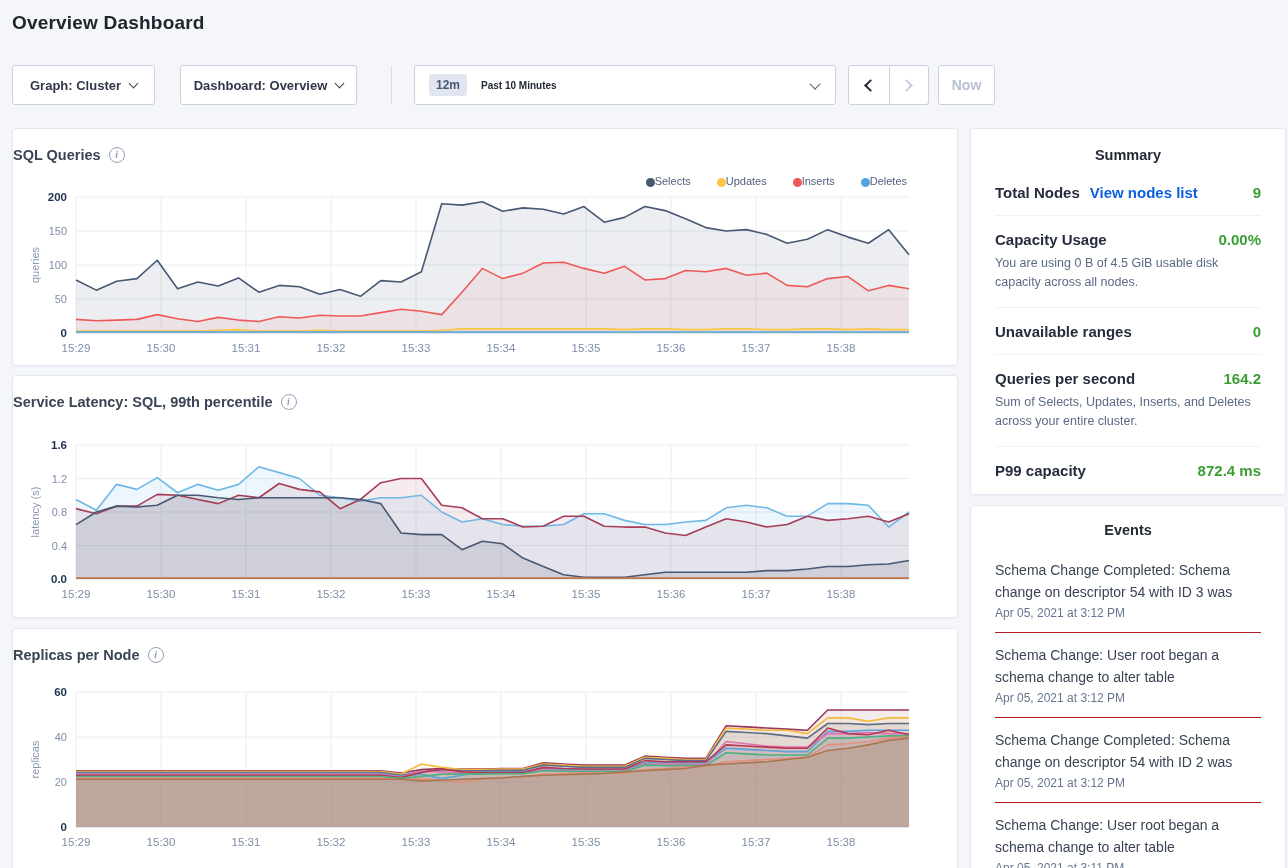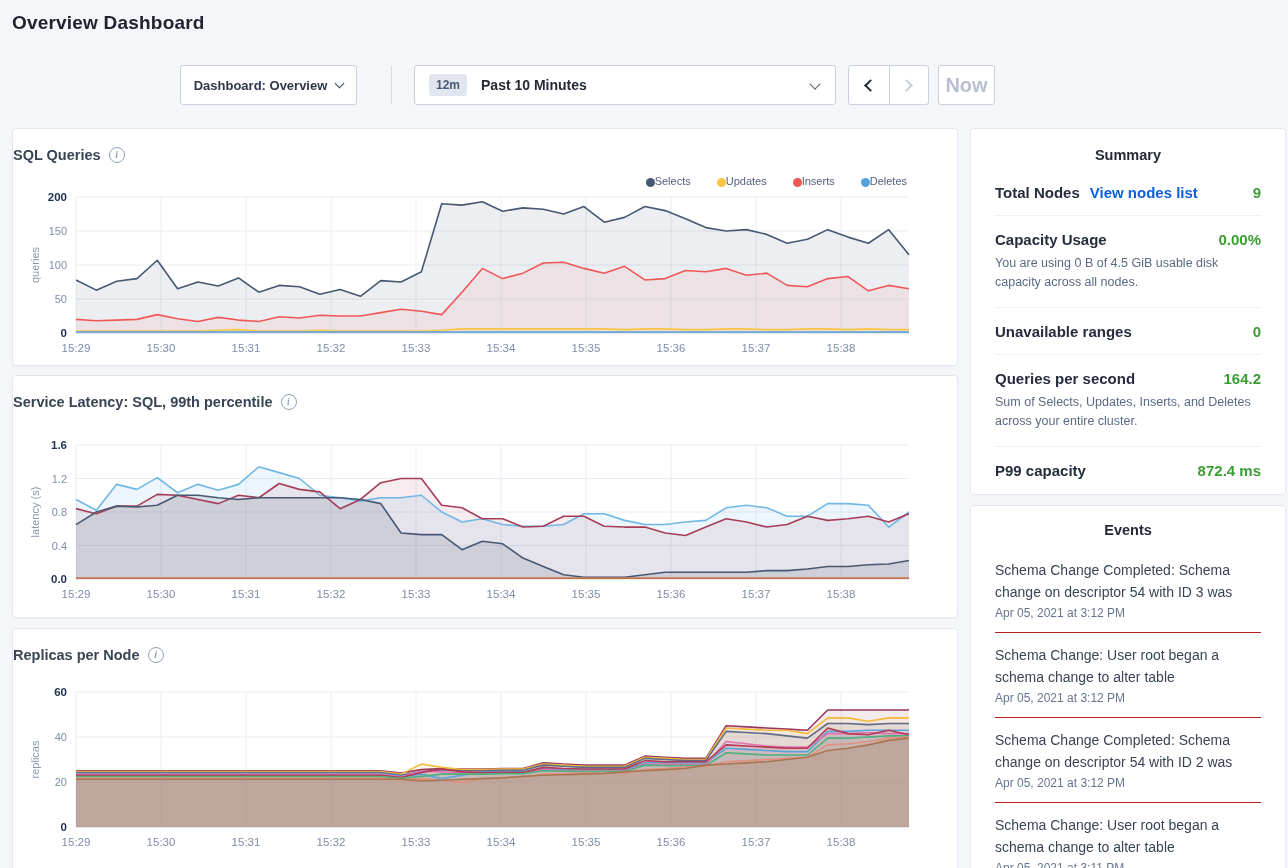--- a/index.html
+++ b/index.html
@@ -27,30 +27,30 @@
   .chev-down {
     width:7px; height:7px; border-right:1.8px solid #3b4254; border-bottom:1.8px solid #3b4254;
     transform:rotate(45deg); margin-top:-4px;
   }
   .vdivider { position:absolute; left:391px; top:1px; width:1px; height:38px; background:#d7dce8; }
   .timepicker { left:414px; width:422px; justify-content:flex-start; padding:0 14px; gap:14px; }
   .time-badge {
     background:#e1e5ef; border-radius:3px; padding:4px 7px;
     font-size:12px; font-weight:700; color:#475872;
   }
-  .time-label { font-size:14px; font-weight:700; color:#242a35; }
+  .time-label { font-size:10px; font-weight:700; color:#242a35; }
   .tp-chev { position:absolute; right:16px; width:8px; height:8px;
     border-right:1.6px solid #5a6478; border-bottom:1.6px solid #5a6478; transform:rotate(45deg); margin-top:-3px;}
   .arrowgroup { position:absolute; left:848px; top:0; width:81px; height:40px;
     background:#fff; border:1px solid #c9d0e0; border-radius:3px; display:flex; }
   .arrowbtn { width:40px; height:38px; display:flex; align-items:center; justify-content:center; cursor:pointer; }
   .arrowbtn + .arrowbtn { border-left:1px solid #c9d0e0; }
   .chev-left  { width:9px; height:9px; border-left:2.6px solid #242a35; border-bottom:2.6px solid #242a35; transform:rotate(45deg);  margin-left:4px;}
   .chev-right { width:9px; height:9px; border-right:2.6px solid #c6cddb; border-bottom:2.6px solid #c6cddb; transform:rotate(-45deg); margin-right:4px;}
-  .now-btn { left:938px; width:57px; color:#b7bfd1; cursor:default; font-size:20px; }
+  .now-btn { left:938px; width:57px; color:#b7bfd1; cursor:default; font-size:14px; }
   
   .panel {
     position:absolute; background:#fff; border:1px solid #e3e8f0; border-radius:4px;
     box-shadow:0 1px 2px rgba(40,50,80,.04);
   }
   .chart-panel { left:12px; width:946px; }
   .cp1 { top:128px; height:238px; }
   .cp2 { top:375px; height:243px; }
   .cp3 { top:628px; height:252px; }
   .chart-title-row {
@@ -96,20 +96,24 @@
   .erow:last-child { border-bottom:none; }
   .erow-text { font-size:14px; line-height:22px; color:#394455; cursor:pointer; }
   .erow-time { margin-top:3px; font-size:12px; color:#66758f; }
 </style>
 </head>
 <body>
 
 <h1 class="page-title">Overview Dashboard</h1>
 
 <div class="toolbar">
+  <div class="btn dd1">
+    <span>Graph: Cluster</span>
+    <span class="chev-down"></span>
+  </div>
   <div class="btn dd2">
     <span>Dashboard: Overview</span>
     <span class="chev-down"></span>
   </div>
   <div class="vdivider"></div>
   <div class="btn timepicker">
     <span class="time-badge">12m</span>
     <span class="time-label">Past 10 Minutes</span>
     <span class="tp-chev"></span>
   </div>

